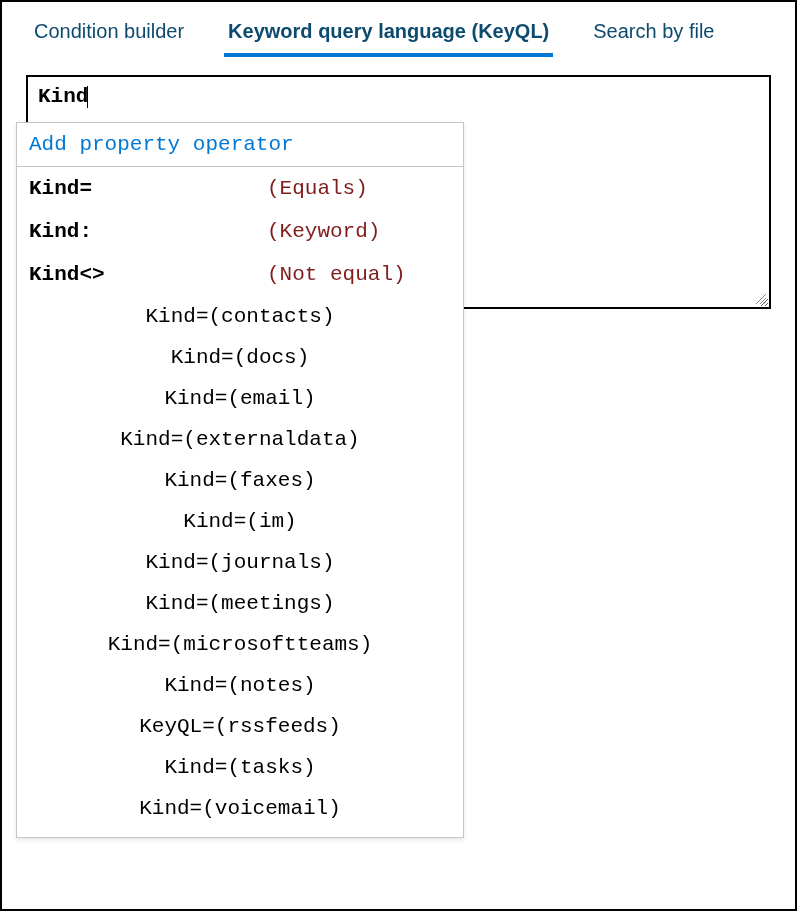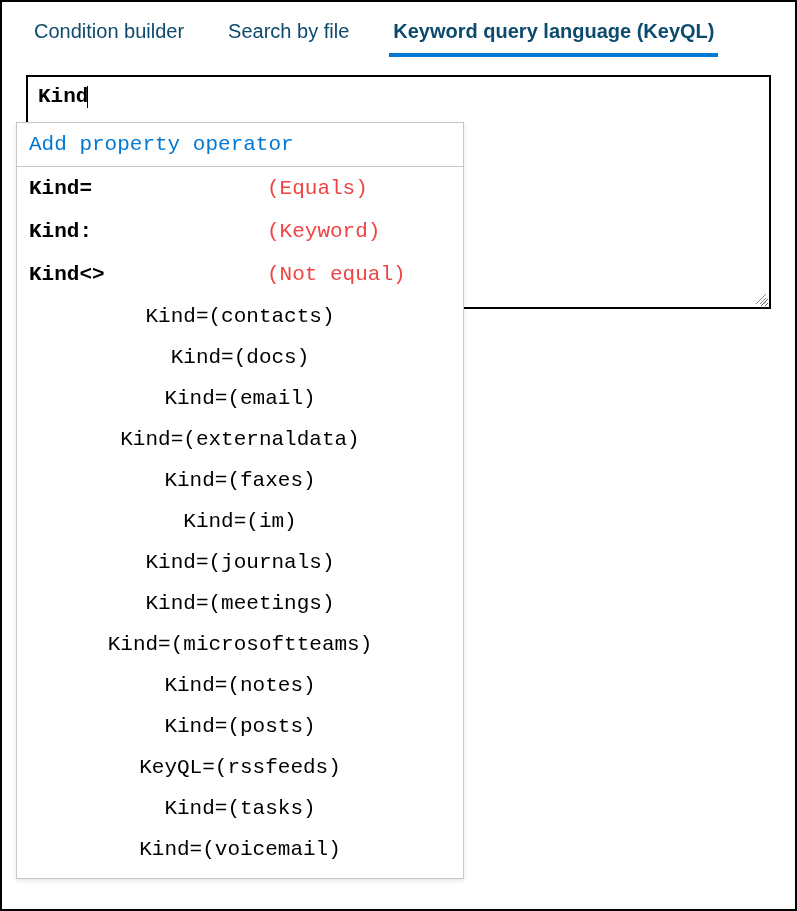--- a/index.html
+++ b/index.html
@@ -85,40 +85,40 @@
       font-size: 21px;
       cursor: pointer;
     }
     .operator-key {
       font-weight: 700;
       color: #000;
       width: 238px;
       flex-shrink: 0;
     }
     .operator-hint {
-      color: #ef4444;
+      color: #7f1d1d;
       font-weight: 400;
     }
     .value-row {
       padding: 9px 12px;
       font-family: Consolas, "Courier New", monospace;
       font-size: 21px;
       color: #000;
       cursor: pointer;
       font-weight: 400;
       text-align: center;
     }
   </style>
 </head>
 <body>
 
 <div class="tabs">
   <div class="tab">Condition builder</div>
+  <div class="tab active">Keyword query language (KeyQL)</div>
   <div class="tab">Search by file</div>
-  <div class="tab active">Keyword query language (KeyQL)</div>
 </div>
 
 <div class="query-area">
   <span class="query-text">Kind</span><span class="cursor"></span>
   <span class="resize-handle">
     <svg width="14" height="14" viewBox="0 0 14 14">
       <line x1="3" y1="13" x2="13" y2="3" stroke="#888" stroke-width="1"></line>
       <line x1="7" y1="13" x2="13" y2="7" stroke="#888" stroke-width="1"></line>
       <line x1="11" y1="13" x2="13" y2="11" stroke="#888" stroke-width="1"></line>
     </svg>
@@ -144,17 +144,16 @@
   <div class="value-row">Kind=(contacts)</div>
   <div class="value-row">Kind=(docs)</div>
   <div class="value-row">Kind=(email)</div>
   <div class="value-row">Kind=(externaldata)</div>
   <div class="value-row">Kind=(faxes)</div>
   <div class="value-row">Kind=(im)</div>
   <div class="value-row">Kind=(journals)</div>
   <div class="value-row">Kind=(meetings)</div>
   <div class="value-row">Kind=(microsoftteams)</div>
   <div class="value-row">Kind=(notes)</div>
-  <div class="value-row">Kind=(posts)</div>
   <div class="value-row">KeyQL=(rssfeeds)</div>
   <div class="value-row">Kind=(tasks)</div>
   <div class="value-row">Kind=(voicemail)</div>
 </div>
 
 </body></html>

